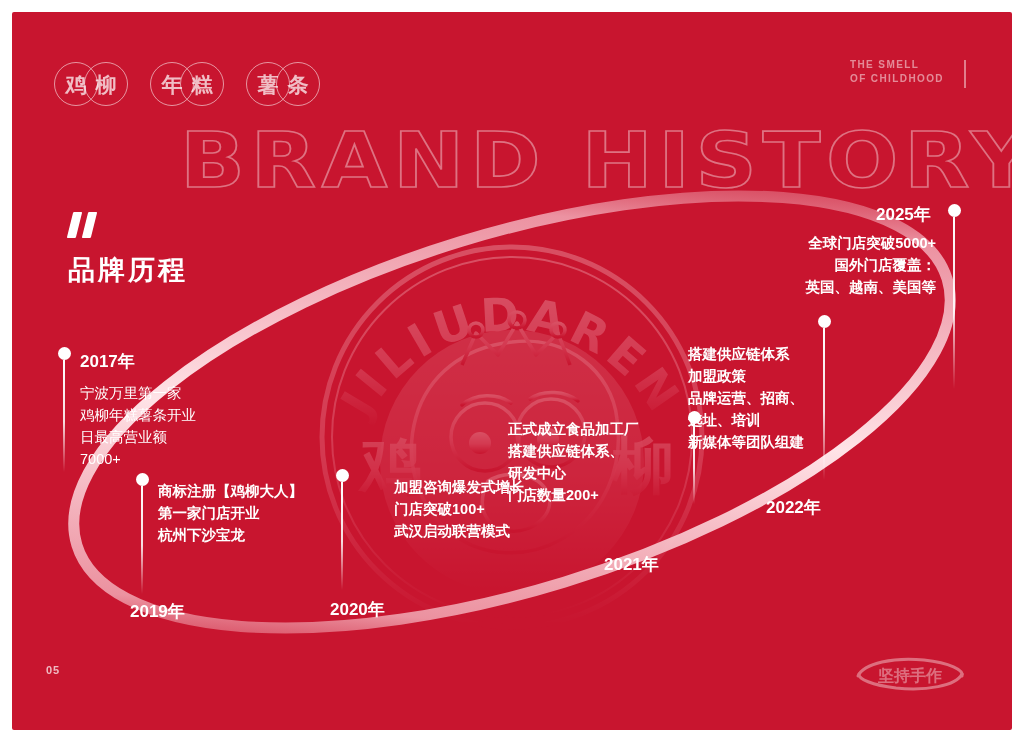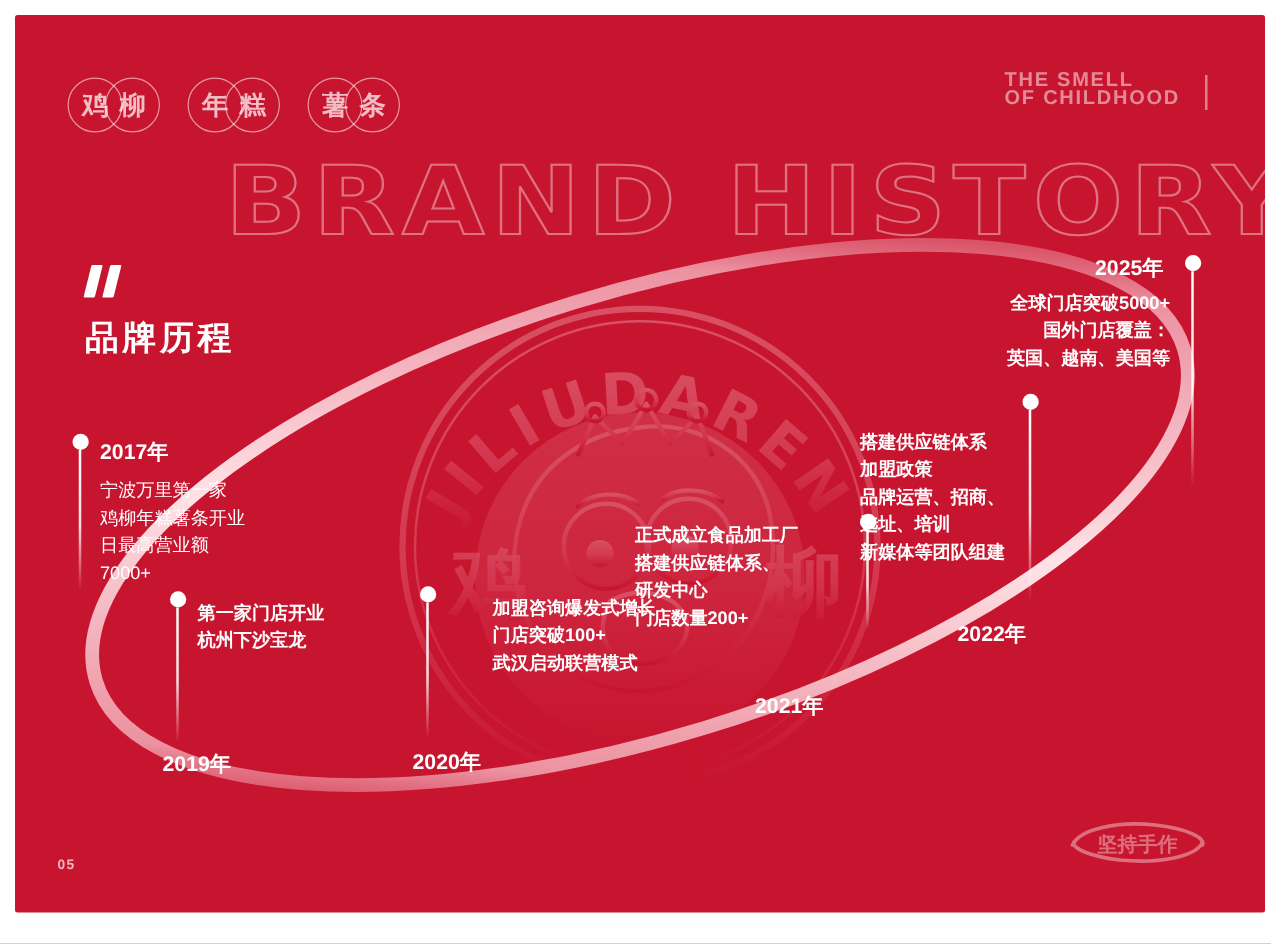--- a/index.html
+++ b/index.html
@@ -25,21 +25,21 @@
     font-size:21px;line-height:44px;text-align:center;
     font-weight:700;
     box-sizing:border-box;
   }
   .lc2{left:30px;}
 
   
   #slogan{
     position:absolute;right:68px;top:46px;
     color:rgba(255,255,255,.50);
-    font-size:16px;font-weight:700;letter-spacing:1.4px;line-height:14px;
+    font-size:10px;font-weight:700;letter-spacing:1.4px;line-height:14px;
     text-align:left;
   }
   #slogan-bar{
     position:absolute;right:46px;top:48px;width:2px;height:28px;
     background:rgba(255,255,255,.45);
   }
 
   
   #bigtitle{
     position:absolute;left:168px;top:104px;
@@ -88,21 +88,21 @@
     position:absolute;color:#fff;font-size:14.5px;line-height:22px;font-weight:700;
     white-space:nowrap;
   }
   .body.light{font-weight:500;}
   .yrlabel{
     position:absolute;color:#fff;font-weight:700;font-size:17px;white-space:nowrap;
   }
 
   
   #pageno{
-    position:absolute;left:34px;bottom:32px;
+    position:absolute;left:34px;bottom:54px;
     color:rgba(255,255,255,.70);font-size:11px;font-weight:700;letter-spacing:1px;
   }
   #handmade{
     position:absolute;right:42px;bottom:36px;width:120px;height:40px;opacity:.38;
   }
 </style>
 </head>
 <body>
 
 <div id="slide" style="background: rgb(200, 21, 47);">
@@ -198,20 +198,21 @@
       <div>鸡柳年糕薯条开业</div>
       <div>日最高营业额</div>
       <div>7000+</div>
     </div>
   </div>
 
   <div class="node">
     <div class="dot" style="left:124px;top:461px;"></div>
     <div class="stem" style="left:129px;top:474px;height:108px;"></div>
     <div class="body" style="left:146px;top:468px;">
+      <div>商标注册【鸡柳大人】</div>
       <div>第一家门店开业</div>
       <div>杭州下沙宝龙</div>
     </div>
     <div class="yrlabel" style="left:118px;top:588px;">2019年</div>
   </div>
 
   <div class="node">
     <div class="dot" style="left:324px;top:457px;"></div>
     <div class="stem" style="left:329px;top:470px;height:108px;"></div>
     <div class="body" style="left:346px;top:464px;margin-left:36px;">

